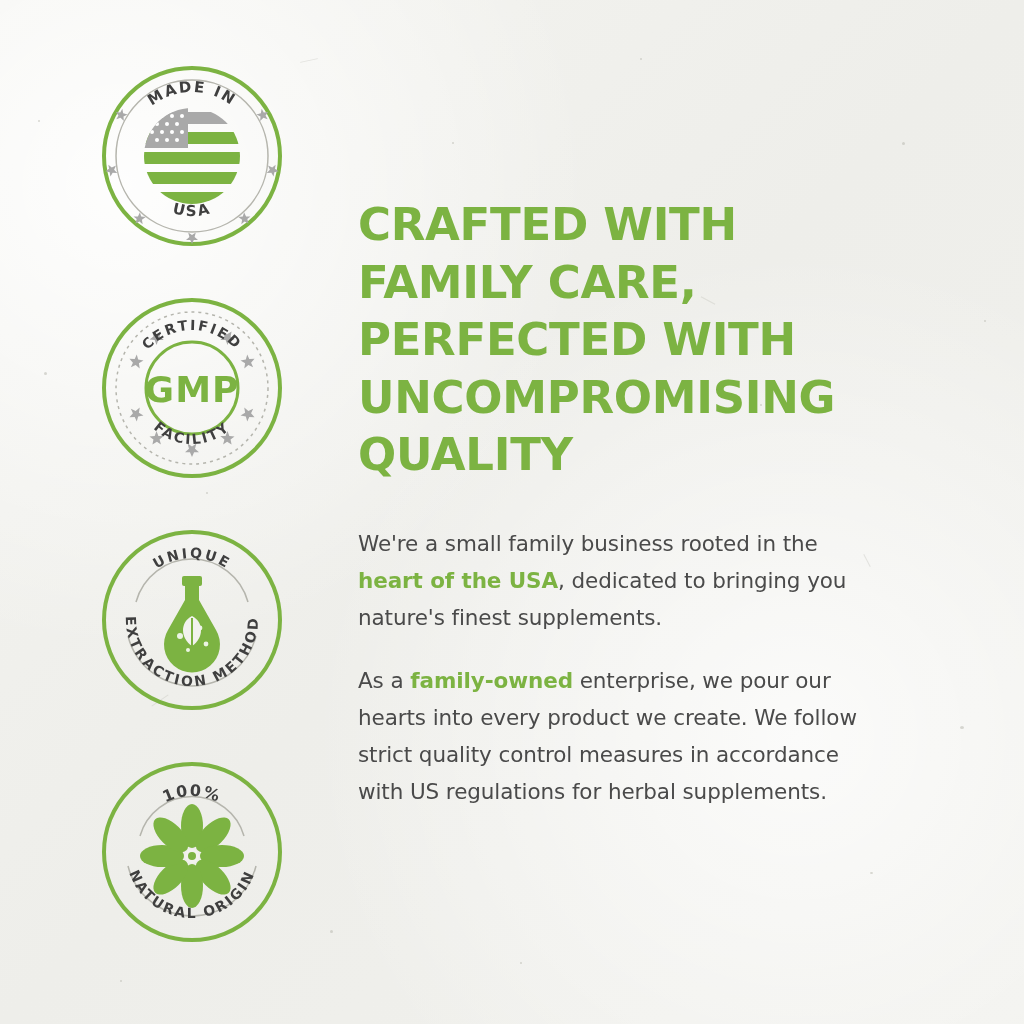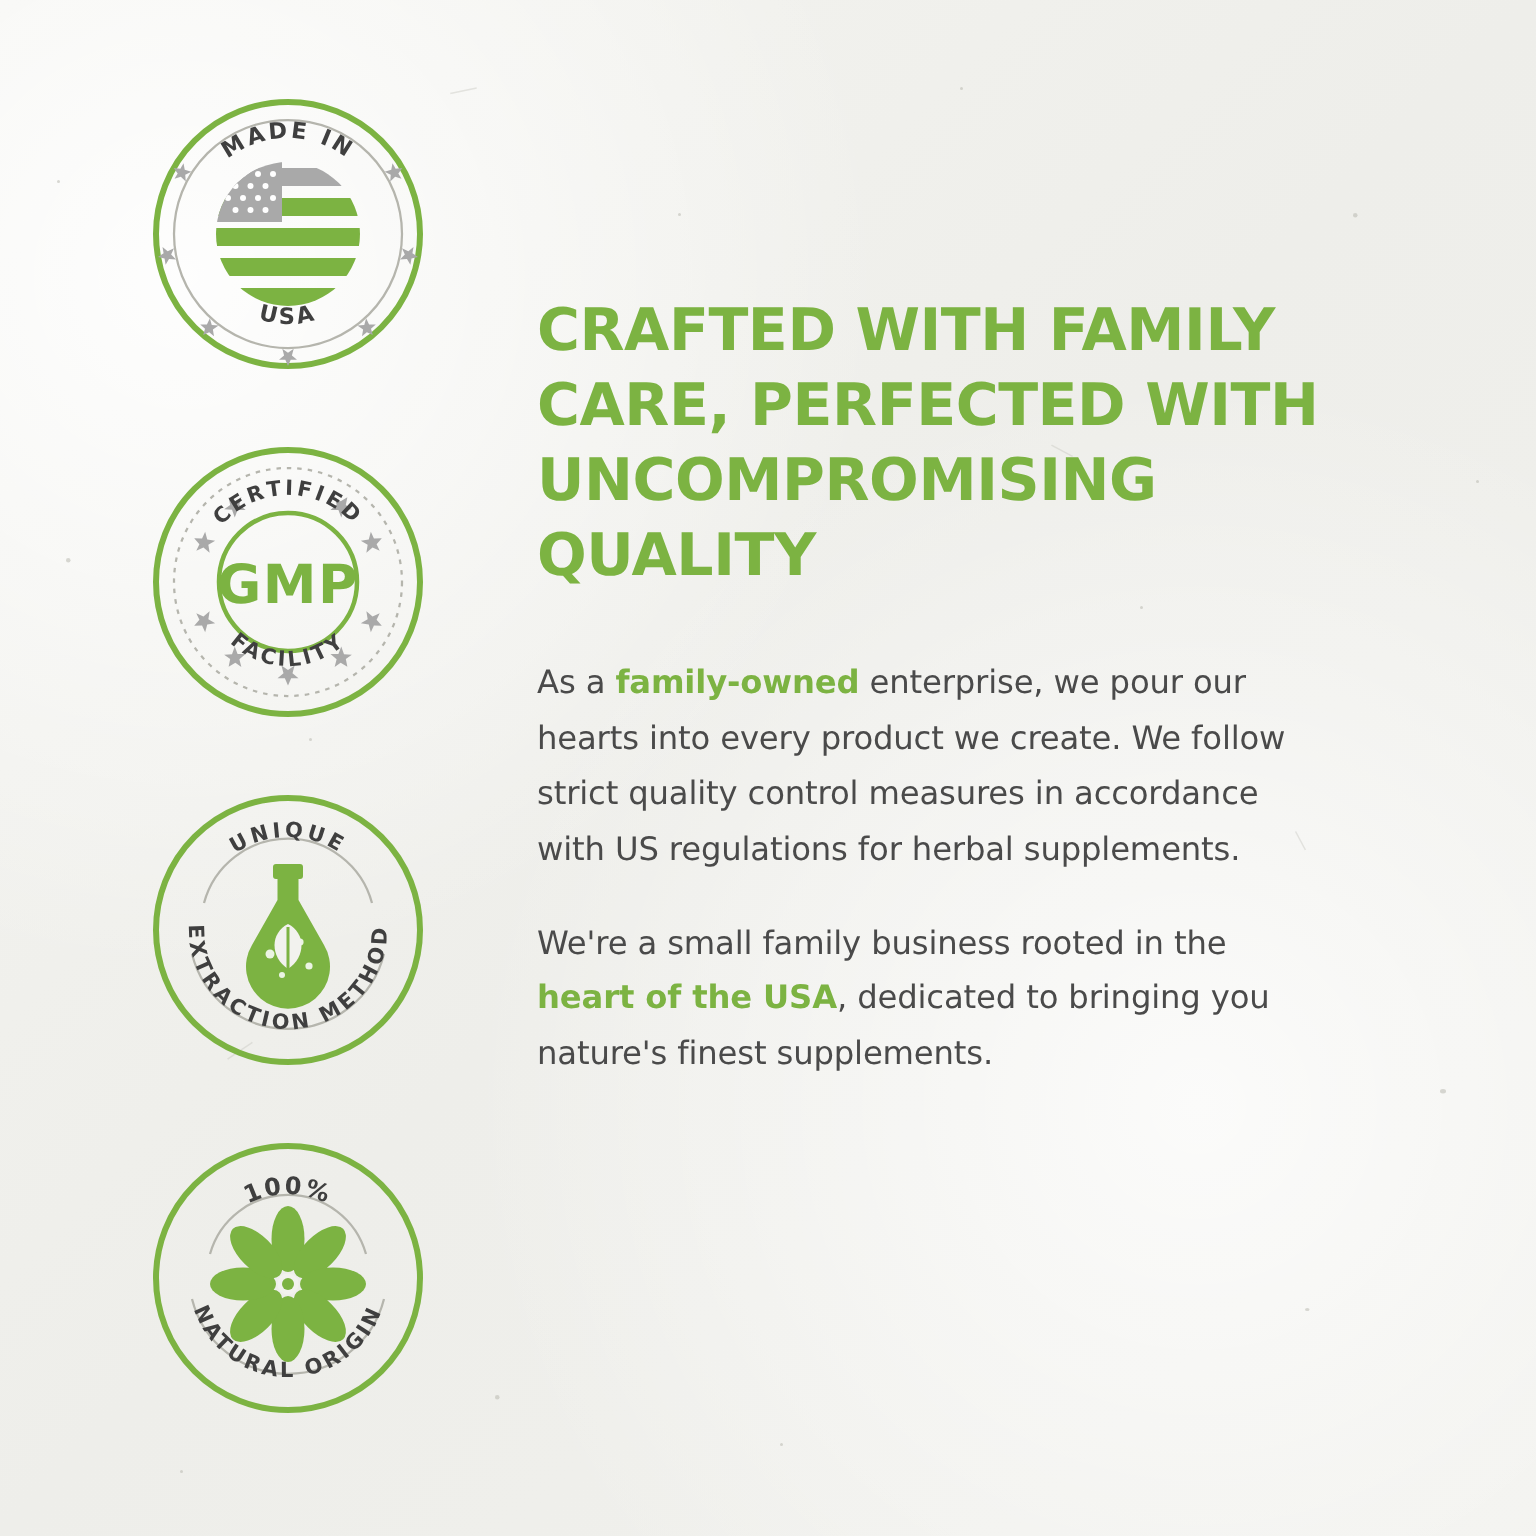--- a/index.html
+++ b/index.html
@@ -56,21 +56,21 @@
   .content {
     position: absolute;
     left: 358px;
     top: 196px;
     width: 570px;
   }
   .headline {
     color: #7cb342;
     font-family: "DejaVu Sans", sans-serif;
     font-weight: bold;
-    font-size: 39px;
+    font-size: 45px;
     line-height: 1.28;
     letter-spacing: -0.3px;
     text-transform: uppercase;
     margin: 0 0 42px 0;
     max-width: 560px;
   }
   .para {
     color: #4a4a4a;
     font-size: 21.5px;
     line-height: 1.72;
@@ -313,21 +313,21 @@
         </text>
       </svg>
     </div>
 
   </div>
 
   <div class="content">
     <h1 class="headline">CRAFTED WITH FAMILY CARE, PERFECTED WITH UNCOMPROMISING QUALITY</h1>
 
     <p class="para">
+      <span>We're a small family business rooted in the </span><span class="hl">heart of the USA</span><span>, dedicated to bringing you nature's finest supplements.</span>
+    </p>
+
+    <p class="para">
       <span>As a </span><span class="hl">family-owned</span><span> enterprise, we pour our hearts into every product we create. We follow strict quality control measures in accordance with US regulations for herbal supplements.</span>
     </p>
-
-    <p class="para">
-      <span>We're a small family business rooted in the </span><span class="hl">heart of the USA</span><span>, dedicated to bringing you nature's finest supplements.</span>
-    </p>
   </div>
 
 </div>
 
 </body></html>

